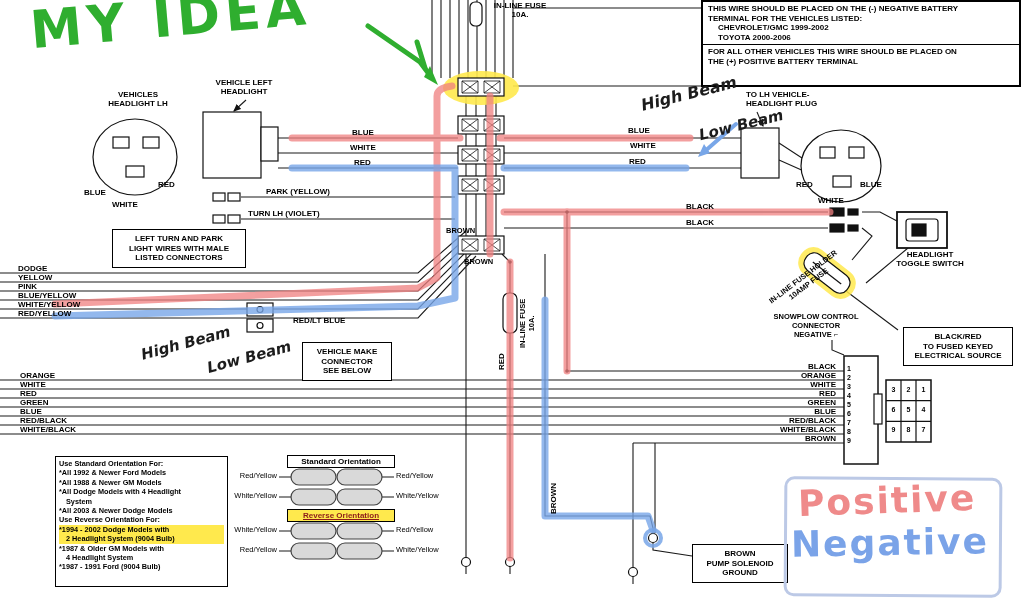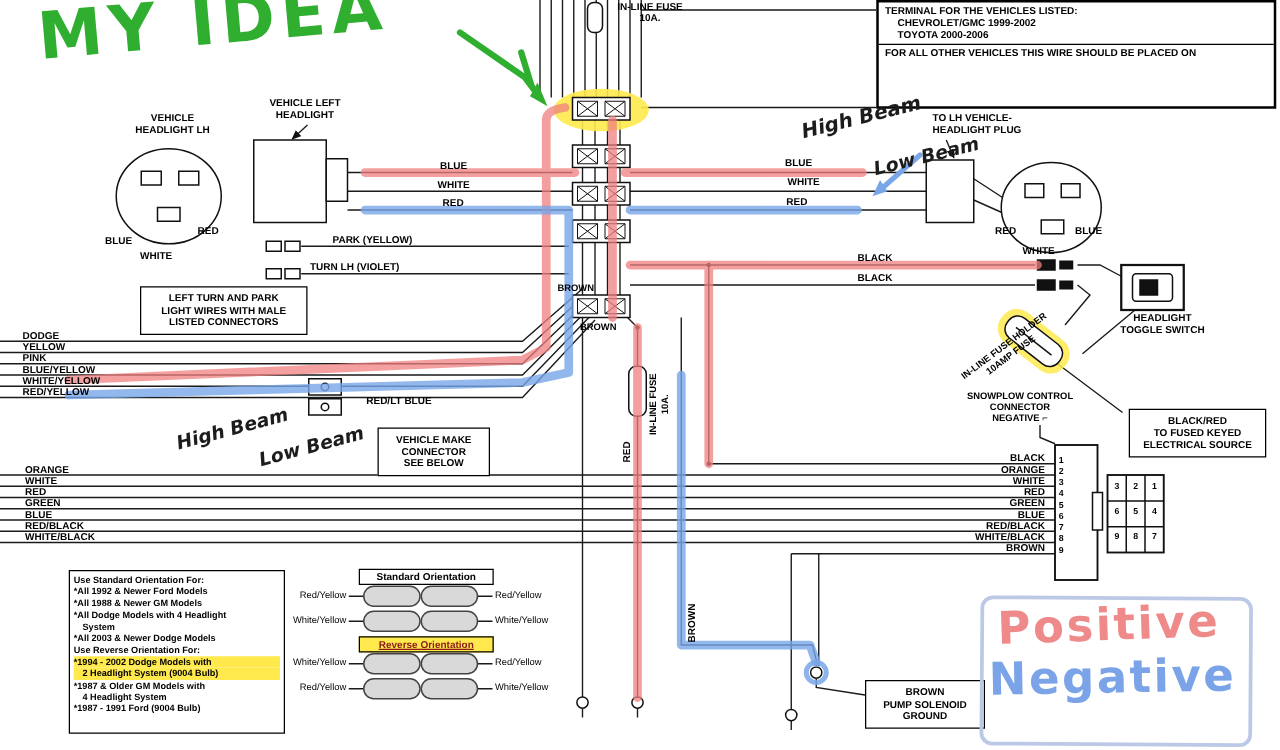--- a/index.html
+++ b/index.html
@@ -208,40 +208,42 @@
       <polygon points="424,77 438,85 430,66" fill="#2fae2f" stroke="none"></polygon>
     </g>
 
     <g>
       <path d="M736 124L704 152" stroke="#78a6e8" stroke-width="4" stroke-linecap="round" fill="none"></path>
       <polygon points="698,157 710,153 704,144" fill="#78a6e8"></polygon>
     </g>
   </svg>
 
   <div class="note">
+    <div>THIS WIRE SHOULD BE PLACED ON THE (-) NEGATIVE BATTERY</div>
     <div>TERMINAL FOR THE VEHICLES LISTED:</div>
     <div class="ind">CHEVROLET/GMC 1999-2002</div>
     <div class="ind">TOYOTA 2000-2006</div>
     <div class="sep"></div>
     <div>FOR ALL OTHER VEHICLES THIS WIRE SHOULD BE PLACED ON</div>
+    <div>THE (+) POSITIVE BATTERY TERMINAL</div>
   </div>
 
   <div class="lbl c" style="left:490px;top:1px;width:60px">
     <div>IN-LINE FUSE</div>
     <div>10A.</div>
   </div>
 
   <div class="hand" id="my-idea">MY IDEA</div>
   <div class="hand beam" style="left:140px;top:334px;transform:rotate(-15deg)">High Beam</div>
   <div class="hand beam" style="left:206px;top:348px;transform:rotate(-15deg)">Low Beam</div>
   <div class="hand beam" style="left:640px;top:84px;transform:rotate(-14deg);font-size:16px">High Beam</div>
   <div class="hand beam" style="left:698px;top:116px;transform:rotate(-14deg)">Low Beam</div>
 
   <div class="lbl c" style="left:98px;top:90px;width:80px">
-    <div>VEHICLE</div>
+    <div>VEHICLES</div>
     <div>HEADLIGHT LH</div>
   </div>
   <span class="lbl" style="left:84px;top:188px">BLUE</span>
   <span class="lbl" style="left:112px;top:200px">WHITE</span>
   <span class="lbl" style="left:158px;top:180px">RED</span>
 
   <div class="lbl c" style="left:198px;top:78px;width:92px">
     <div>VEHICLE LEFT</div>
     <div>HEADLIGHT</div>
   </div>

